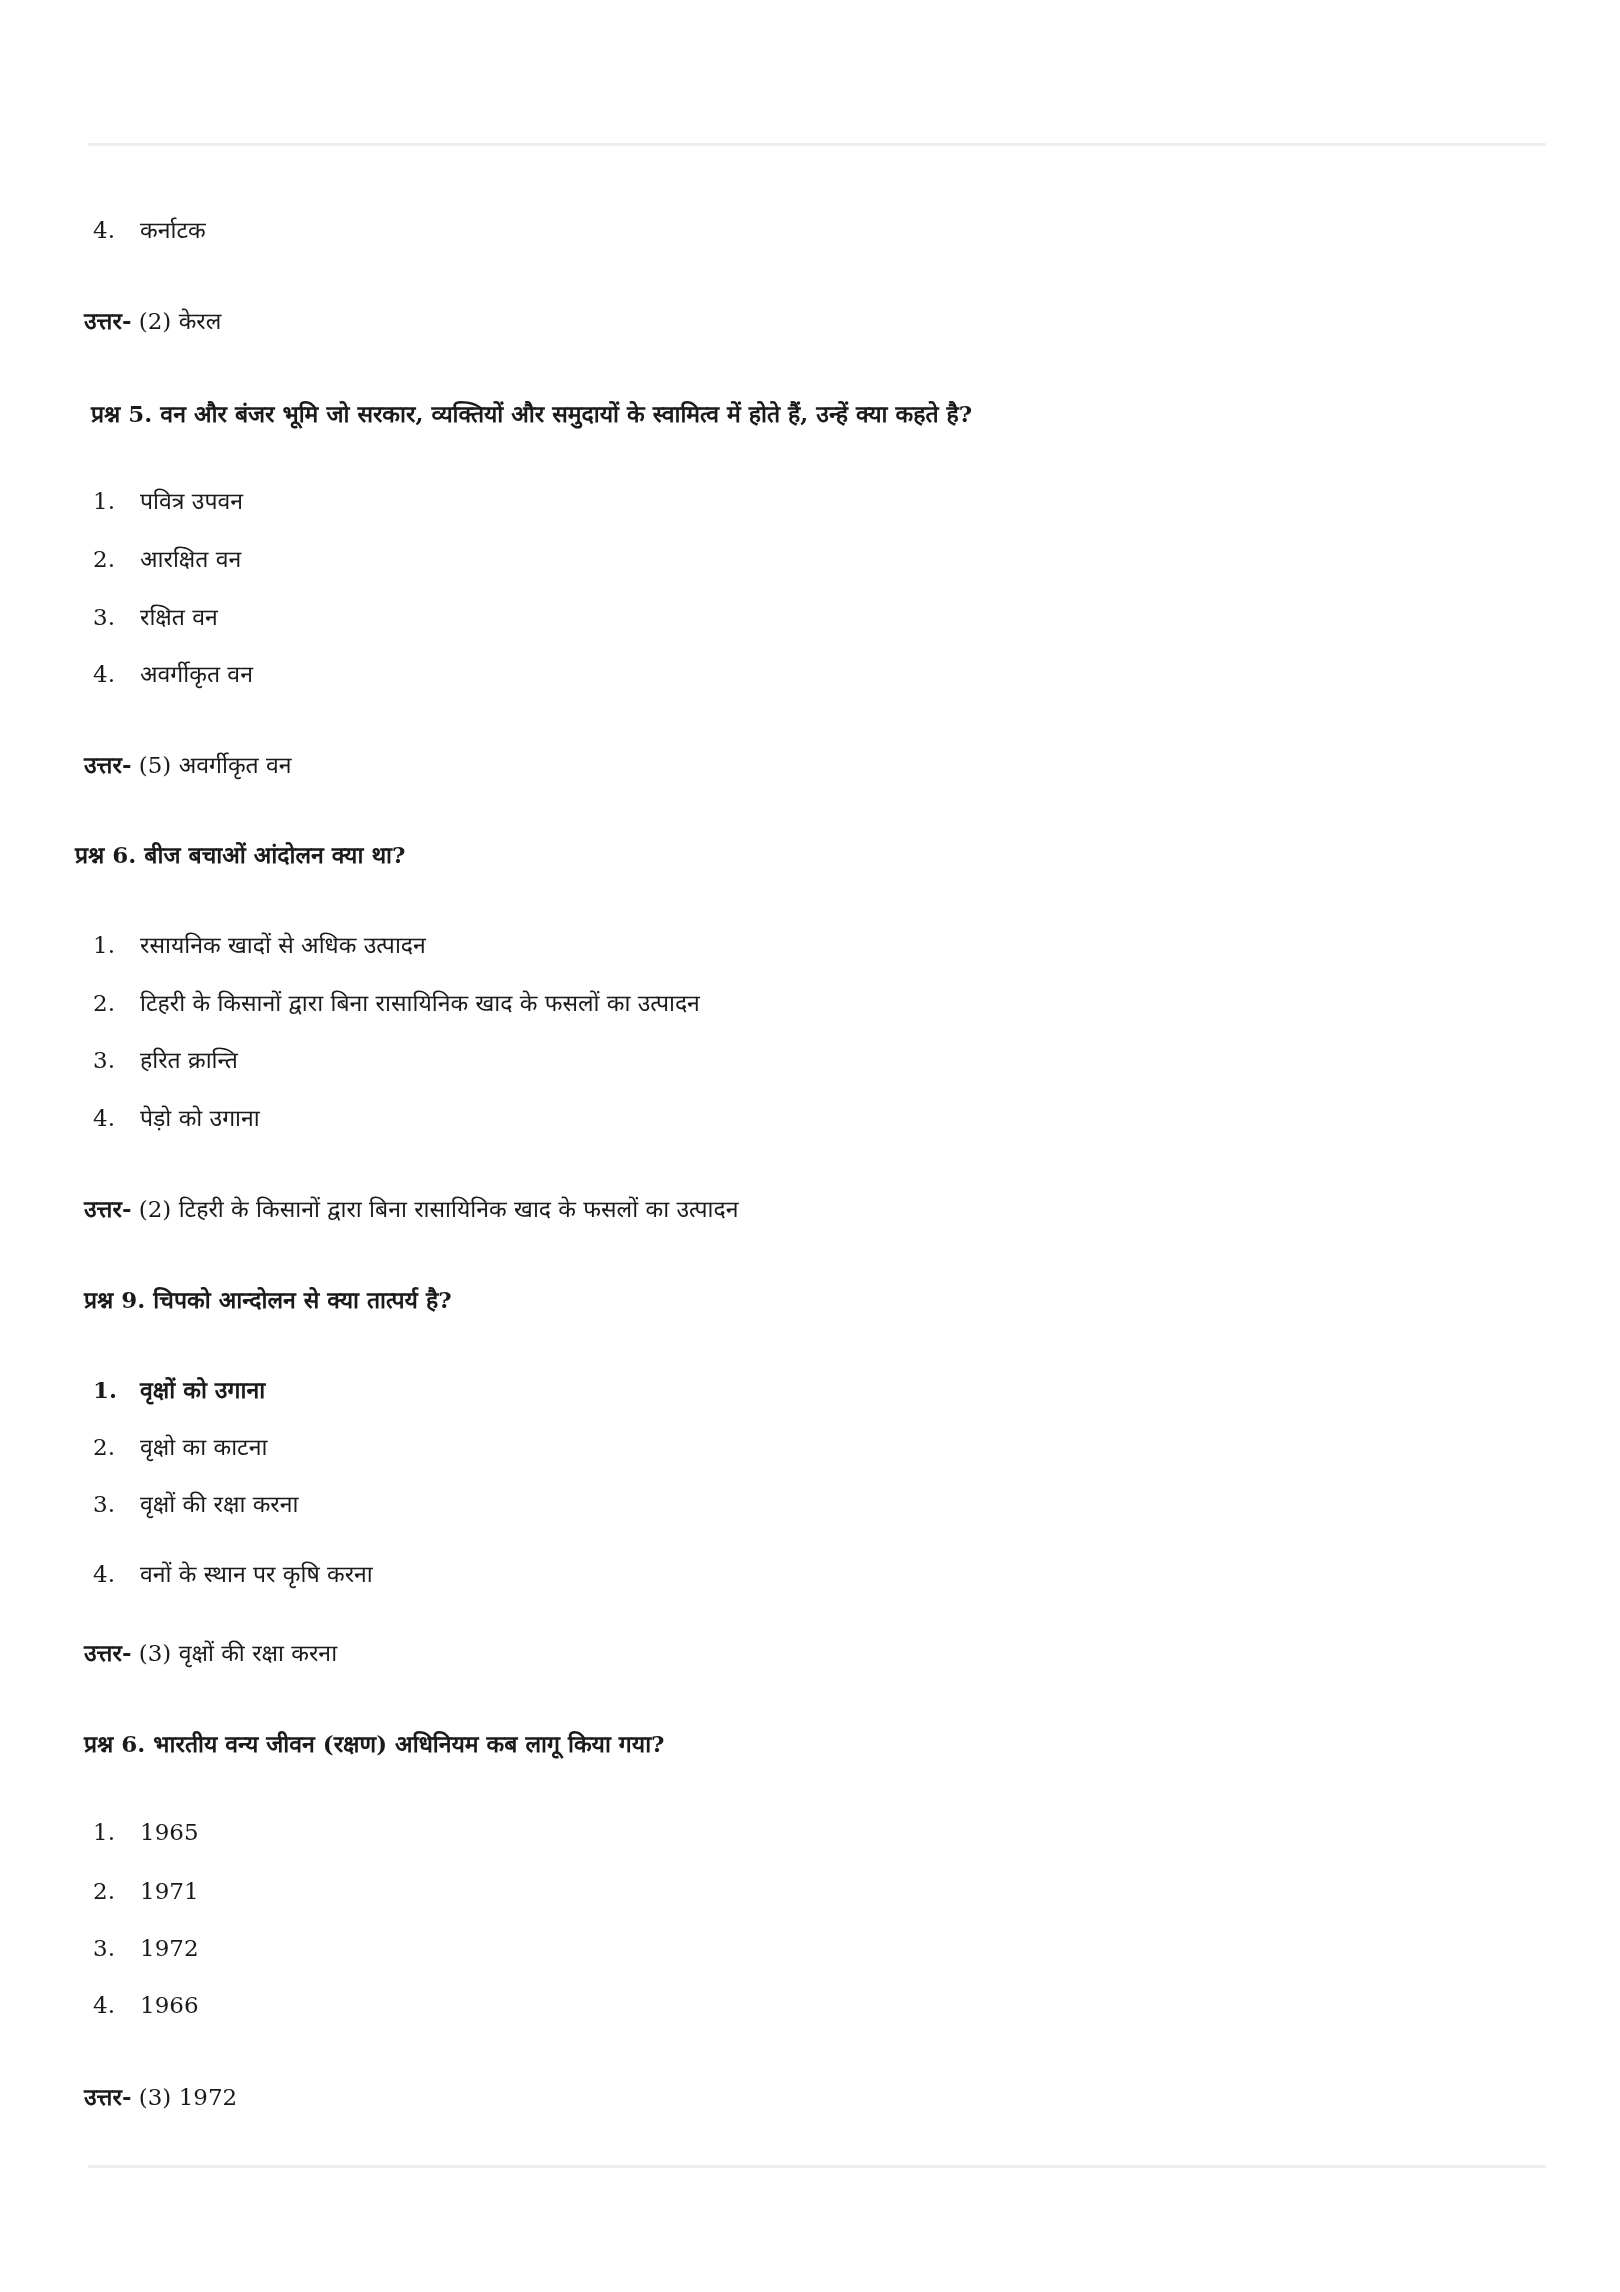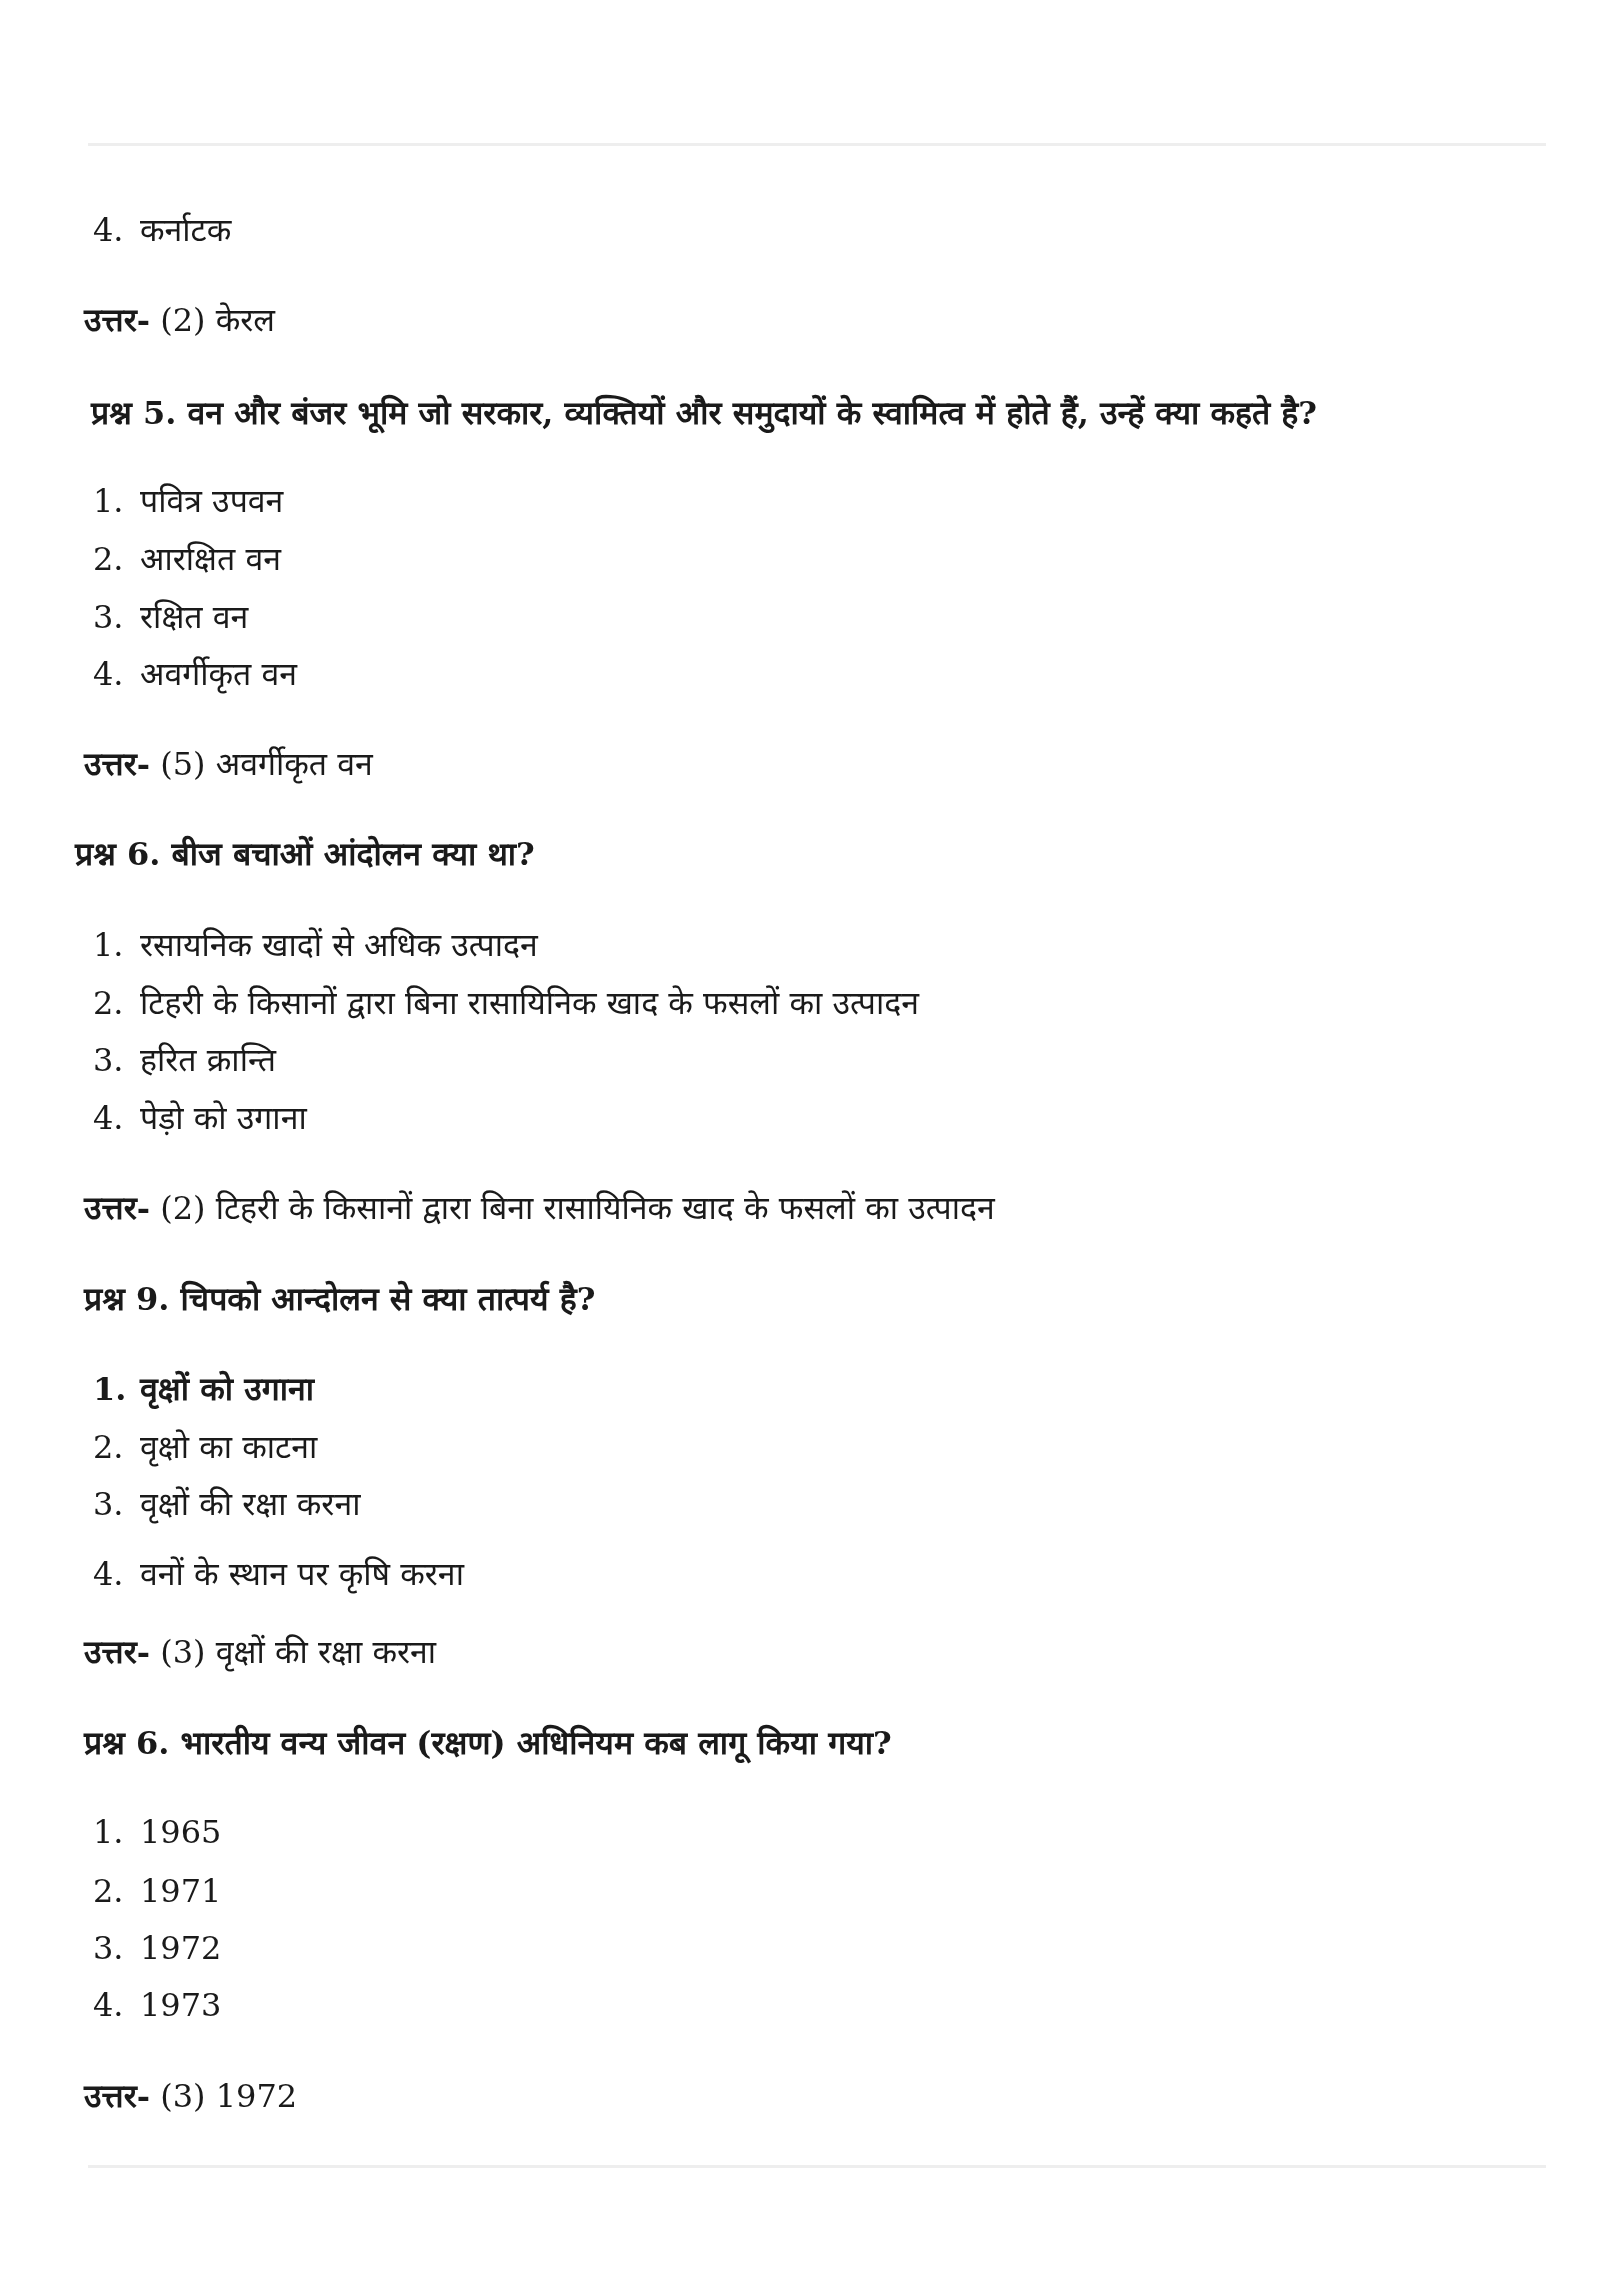--- a/index.html
+++ b/index.html
@@ -7,21 +7,21 @@
     width: 1620px; height: 2293px; position: relative; overflow: hidden;
     font-family: "DejaVu Serif", "Liberation Serif", serif;
     color: #1a1a1a;
   }
   .rule {
     position: absolute; left: 88px; width: 1458px; height: 2.9px;
     background: #eeeeee;
   }
   .line {
     position: absolute; left: 0; white-space: nowrap;
-    font-size: 32px; line-height: 39px;
+    font-size: 23px; line-height: 39px;
   }
   .q { font-weight: bold; }
   .ans-label { font-weight: bold; }
   .opt-num { display: inline-block; width: 47px; }
 </style>
 </head>
 <body>
 
 <div class="rule" style="top:143px;"></div>
 
@@ -87,20 +87,20 @@
 <div class="line" style="top:1813px; left:93px;">
   <span class="opt-num">1.</span><span>1965</span>
 </div>
 <div class="line" style="top:1872px; left:93px;">
   <span class="opt-num">2.</span><span>1971</span>
 </div>
 <div class="line" style="top:1929px; left:93px;">
   <span class="opt-num">3.</span><span>1972</span>
 </div>
 <div class="line" style="top:1986px; left:93px;">
-  <span class="opt-num">4.</span><span>1973</span>
+  <span class="opt-num">4.</span><span>1966</span>
 </div>
 <div class="line" style="top:2077px; left:84px;">
   <span class="ans-label">उत्तर-</span><span> (3) 1972</span>
 </div>
 
 <div class="rule" style="top:2165px;"></div>
 
 
 </body></html>

